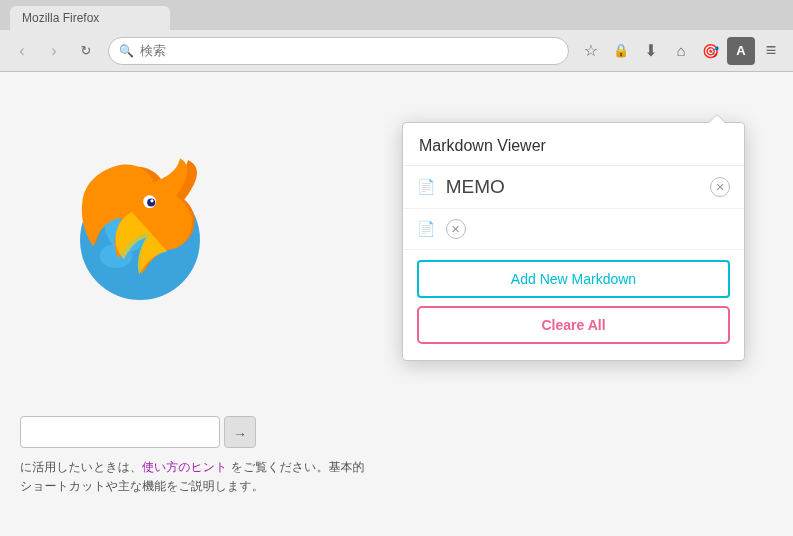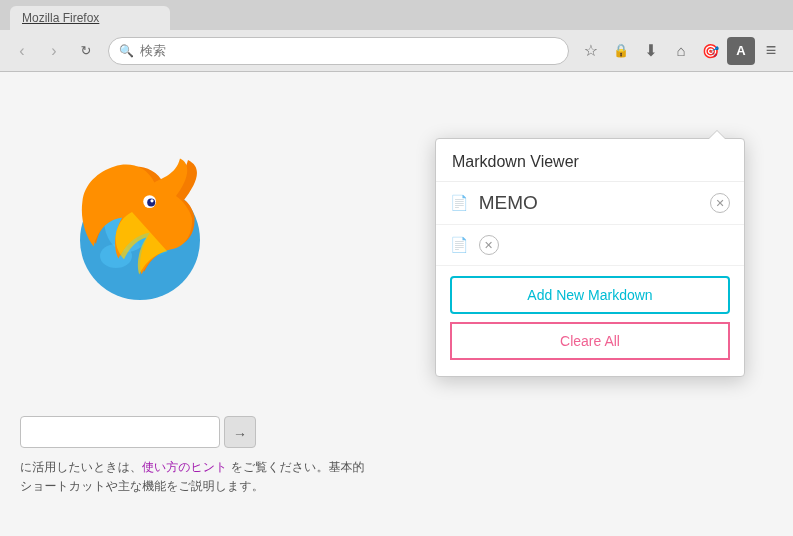--- a/index.html
+++ b/index.html
@@ -28,21 +28,20 @@
     .tab {
       background: #e8e8e8;
       border-radius: 6px 6px 0 0;
       padding: 5px 30px 5px 12px;
       font-size: 12px;
       color: #333;
       display: flex;
       align-items: center;
       position: relative;
       min-width: 160px;
-      text-decoration: underline;
     }
 
     .tab-title {
       font-size: 12px;
       color: #555;
     }
 
     .toolbar {
       height: 42px;
       background: #e8e8e8;
@@ -192,23 +191,23 @@
     }
 
     .hint-text a {
       color: #a21caf;
       text-decoration: none;
     }
 
     
     .popup-panel {
       position: absolute;
-      top: 66px;
+      top: 50px;
       right: 48px;
-      width: 310px;
+      width: 343px;
       background: white;
       border: 1px solid #c8c8c8;
       border-radius: 4px;
       box-shadow: 0 4px 20px rgba(0,0,0,0.2);
       z-index: 100;
       padding-bottom: 16px;
     }
 
     
     .popup-panel::before {
@@ -295,25 +294,25 @@
       font-size: 14px;
       cursor: pointer;
       font-weight: 400;
     }
 
     .btn-clear-all {
       width: 100%;
       height: 38px;
       background: white;
       border: 2px solid #f06292;
-      border-radius: 0;
+      border-radius: 5px;
       color: #f06292;
       font-size: 14px;
       cursor: pointer;
-      font-weight: 400;
+      font-weight: 700;
     }
   </style>
 </head>
 <body>
 
 <div class="browser-chrome">
 
   <div class="tab-bar">
     <div class="tab">
       <span class="tab-title">Mozilla Firefox</span>

